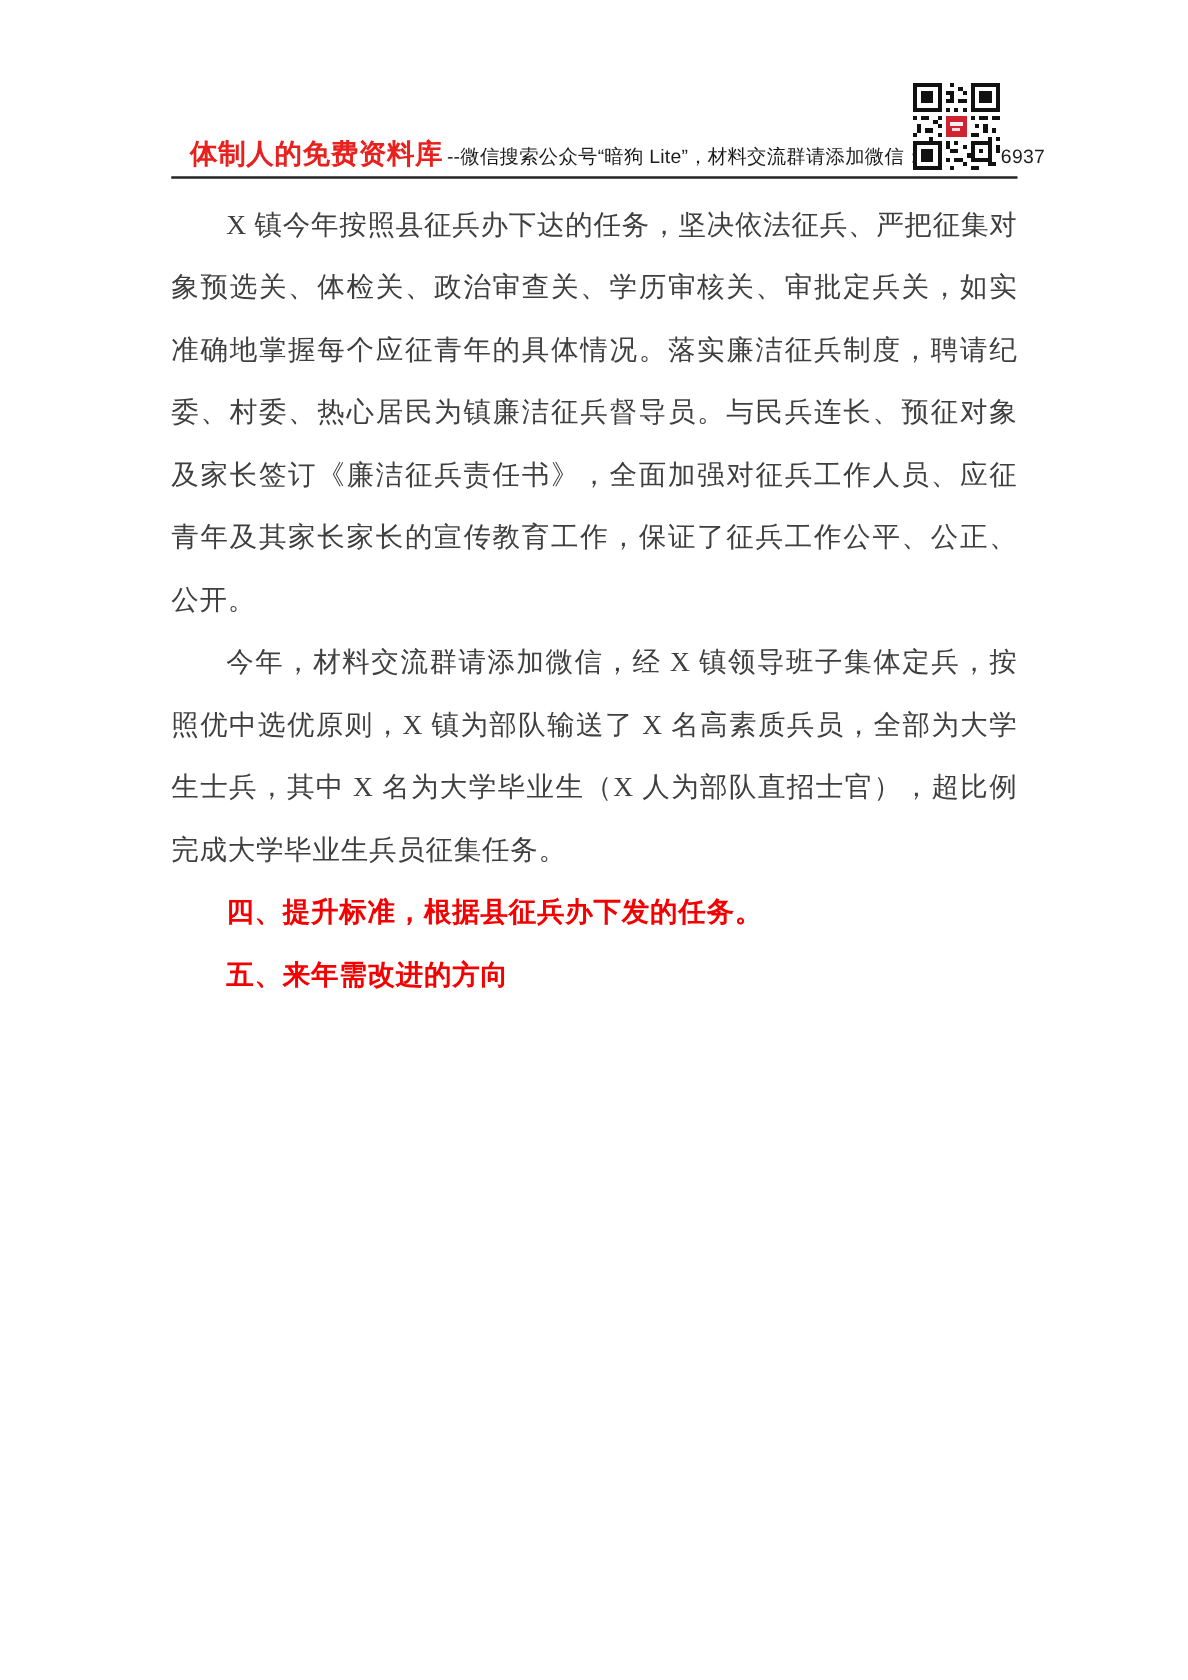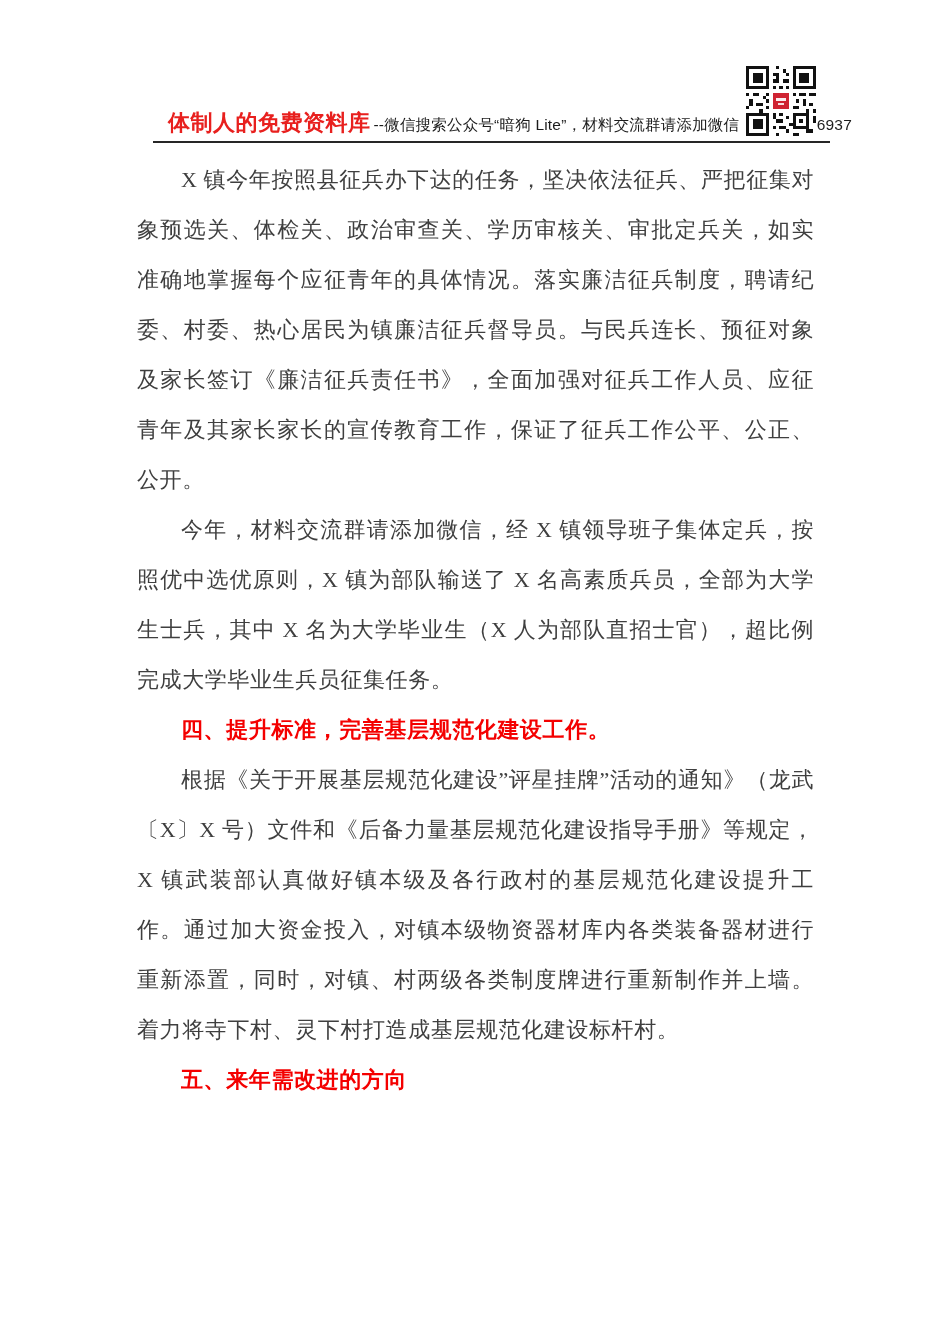--- a/index.html
+++ b/index.html
@@ -11,21 +11,21 @@
     position: relative;
     width: 950px;
     height: 1344px;
     background: #ffffff;
     overflow: hidden;
     font-family: "Liberation Serif", "DejaVu Serif", serif;
   }
   
   .header {
     position: absolute;
-    left: 16px; top: 0;
+    left: 0; top: 0;
     width: 788px;
     height: 143px;
   }
   .header-text {
     position: absolute;
     left: 152px;
     bottom: 5px;
     width: 580px;
     display: flex;
     align-items: baseline;
@@ -118,18 +118,17 @@
         <rect x="9.5" y="11" width="2" height="0.7" fill="#ffffff" opacity="0.85"></rect>
       </svg>
     </div>
 
     <div class="rule"></div>
   </header>
 
   <main class="content">
     <p class="body-para">X 镇今年按照县征兵办下达的任务，坚决依法征兵、严把征集对象预选关、体检关、政治审查关、学历审核关、审批定兵关，如实准确地掌握每个应征青年的具体情况。落实廉洁征兵制度，聘请纪委、村委、热心居民为镇廉洁征兵督导员。与民兵连长、预征对象及家长签订《廉洁征兵责任书》，全面加强对征兵工作人员、应征青年及其家长家长的宣传教育工作，保证了征兵工作公平、公正、公开。</p>
     <p class="body-para">今年，材料交流群请添加微信，经 X 镇领导班子集体定兵，按照优中选优原则，X 镇为部队输送了 X 名高素质兵员，全部为大学生士兵，其中 X 名为大学毕业生（X 人为部队直招士官），超比例完成大学毕业生兵员征集任务。</p>
-    <p class="heading-para">四、提升标准，完善基层规范化建设工作。</p>
-    <p class="body-para">根据《关于开展基层规范化建设”评星挂牌”活动的通知》（龙武〔X〕X 号）文件和《后备力量基层规范化建设指导手册》等规定，X 镇武装部认真做好镇本级及各行政村的基层规范化建设提升工作。通过加大资金投入，对镇本级物资器材库内各类装备器材进行重新添置，同时，对镇、村两级各类制度牌进行重新制作并上墙。着力将寺下村、灵下村打造成基层规范化建设标杆村。</p>
+    <p class="heading-para">四、提升标准，根据县征兵办下发的任务。</p>
     <p class="heading-para">五、来年需改进的方向</p>
   </main>
 
 </div>
 
 </body></html>

